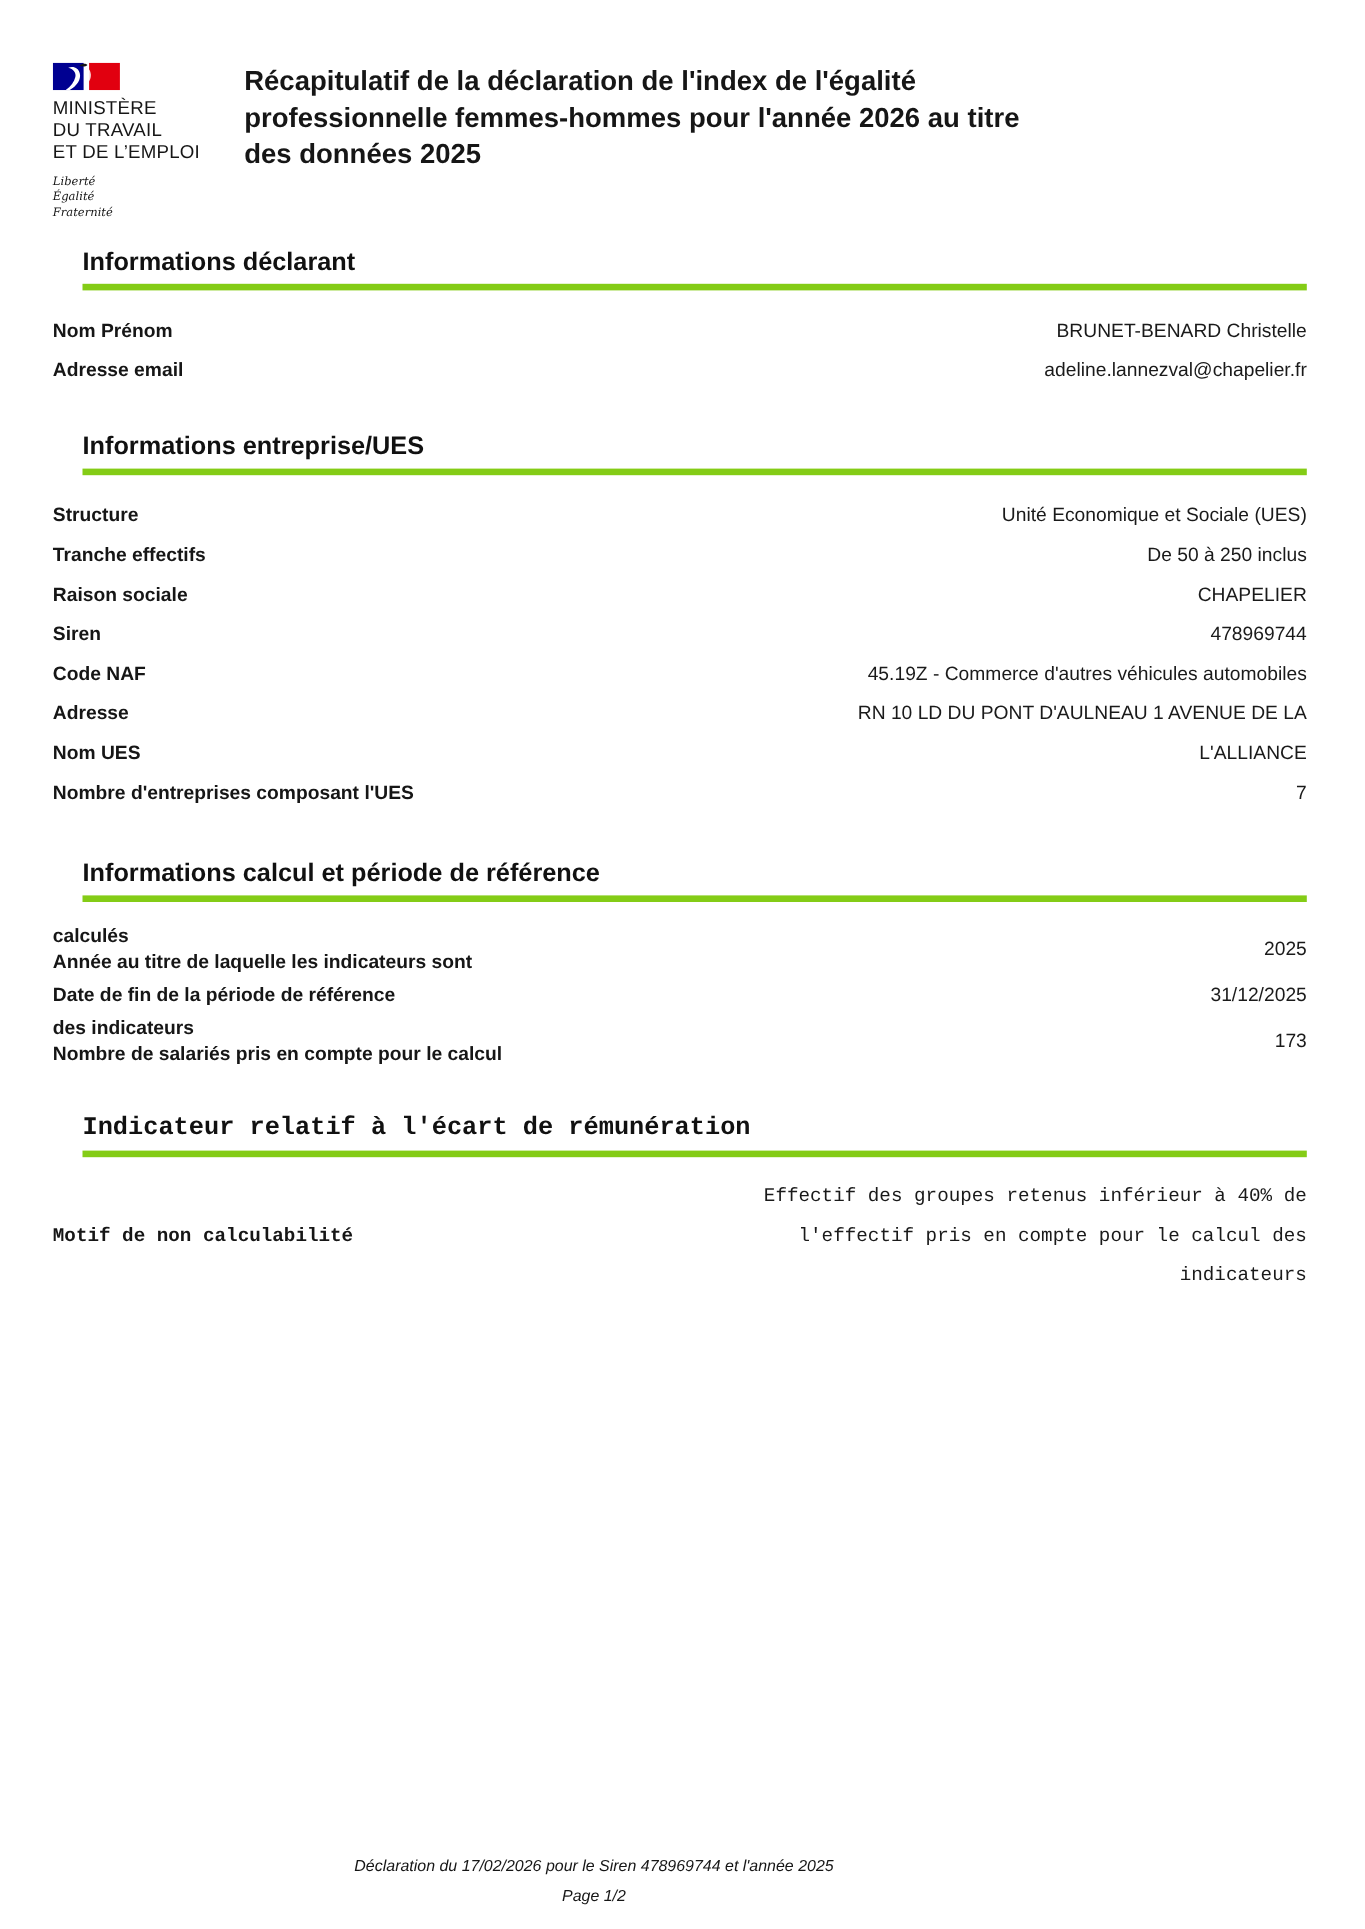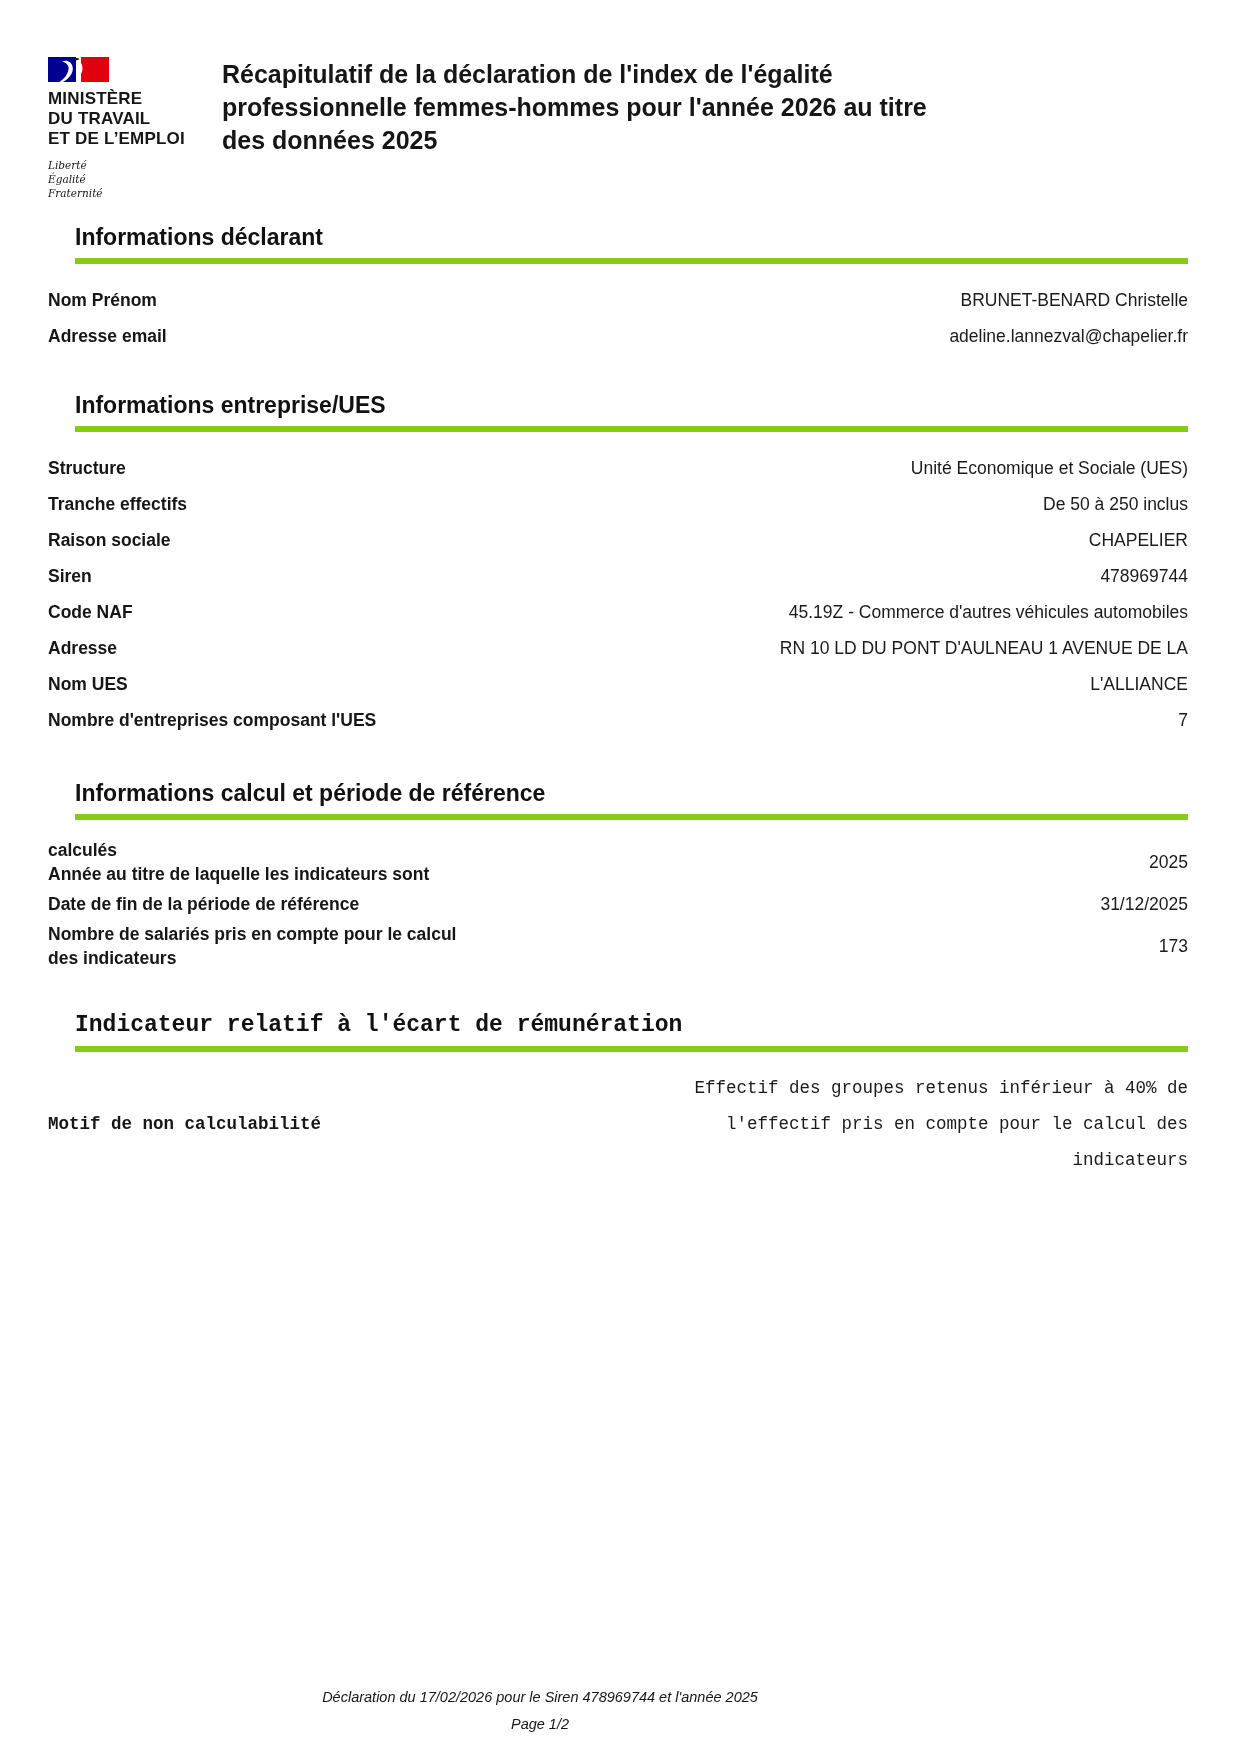--- a/index.html
+++ b/index.html
@@ -10,21 +10,21 @@
     font-family: "Liberation Sans", sans-serif;
     color: #1a1a1a;
     overflow: hidden;
   }
   .page { padding: 57px 53px 0 48px; position: relative; height: 100%; }
 
   
   .header { display: flex; align-items: flex-start; }
   .logo-block { width: 174px; flex: 0 0 174px; }
   .flag { display: block; margin-bottom: 7px; }
-  .ministry { font-weight: 700; font-size: 17px; line-height: 20px; letter-spacing: 0.2px; color: #161616; }
+  .ministry { font-weight: 400; font-size: 17px; line-height: 20px; letter-spacing: 0.2px; color: #161616; }
   .motto { margin-top: 9px; font-family: "DejaVu Serif", serif; font-style: italic; font-size: 10.5px; line-height: 14px; color: #161616; }
   .doc-title { font-weight: 700; font-size: 25px; line-height: 33px; color: #161616; padding-top: 1px; }
   .doc-title span { display: block; }
 
   
   .section { margin-top: 36px; }
   .section.s1 { margin-top: 22px; }
   .section.s3 { margin-top: 40px; }
   .section.s4 { margin-top: 40px; font-family: Liberation Mono, monospace; }
   .section-heading {
@@ -139,22 +139,22 @@
           <span>Année au titre de laquelle les indicateurs sont</span>
         </div>
         <div class="row-value">2025</div>
       </div>
       <div class="row">
         <div class="row-label">Date de fin de la période de référence</div>
         <div class="row-value">31/12/2025</div>
       </div>
       <div class="row">
         <div class="row-label">
+          <span>des indicateurs</span>
           <span>Nombre de salariés pris en compte pour le calcul</span>
-          <span>des indicateurs</span>
         </div>
         <div class="row-value">173</div>
       </div>
     </div>
   </div>
 
   <div class="section s4">
     <h2 class="section-heading">Indicateur relatif à l'écart de rémunération</h2>
     <div class="rows">
       <div class="row">

